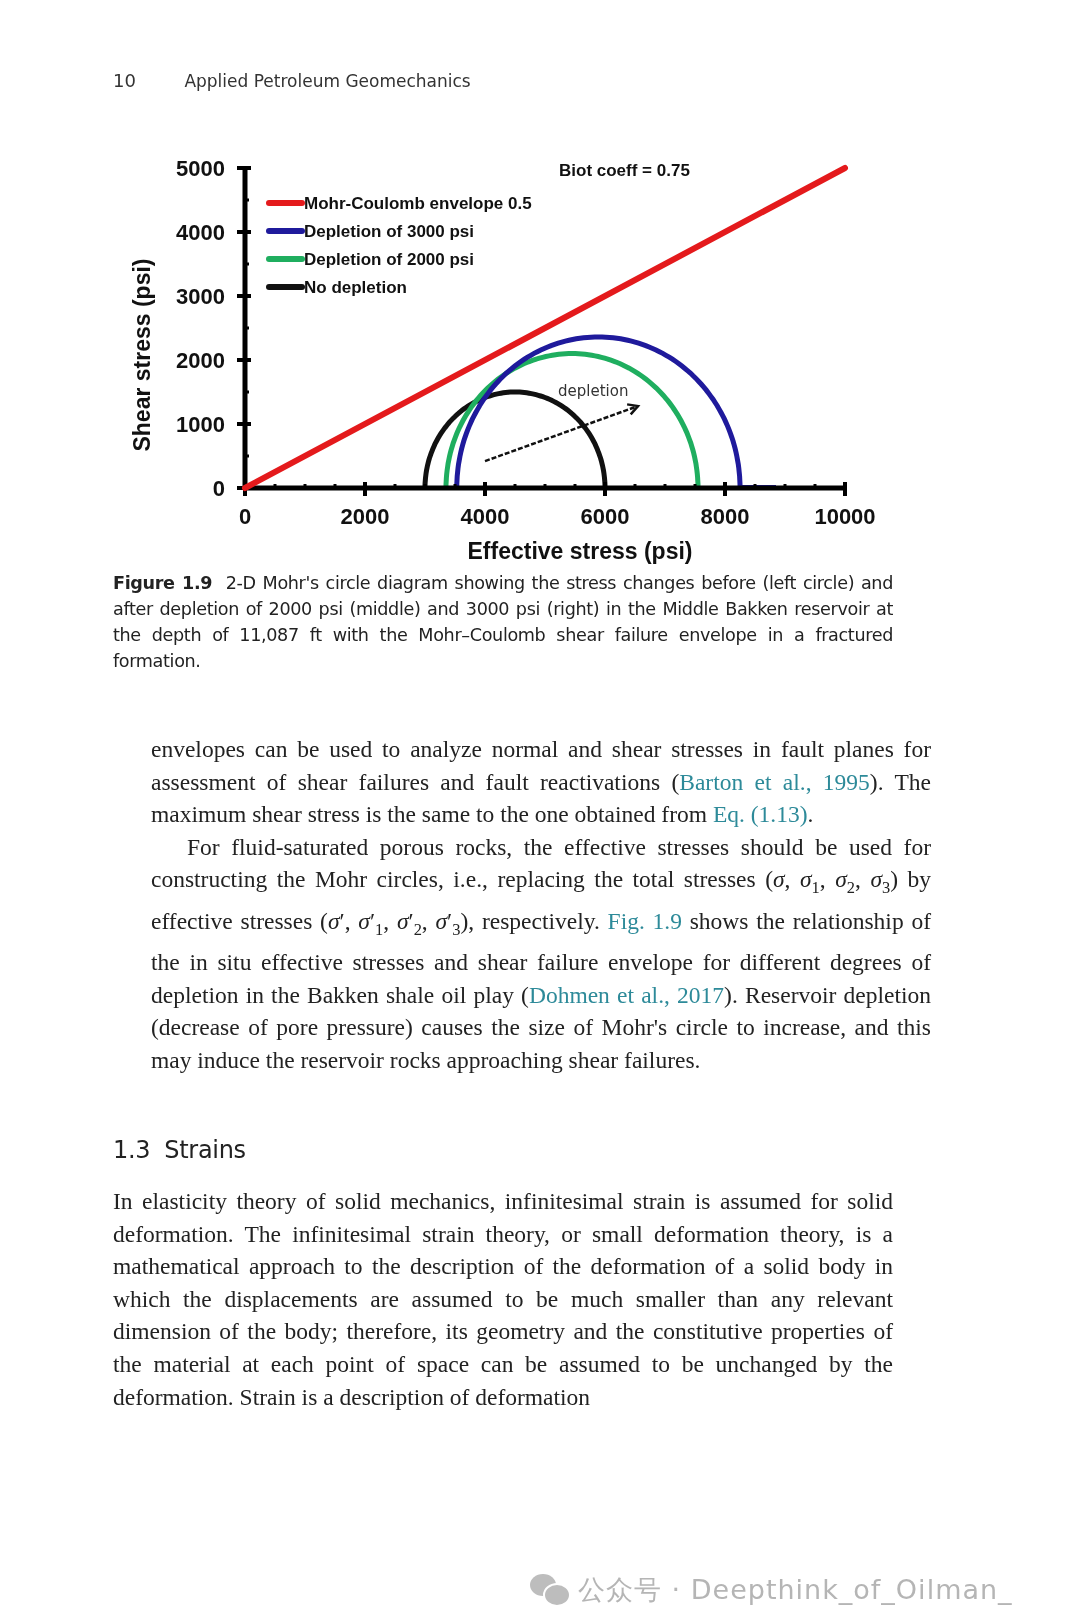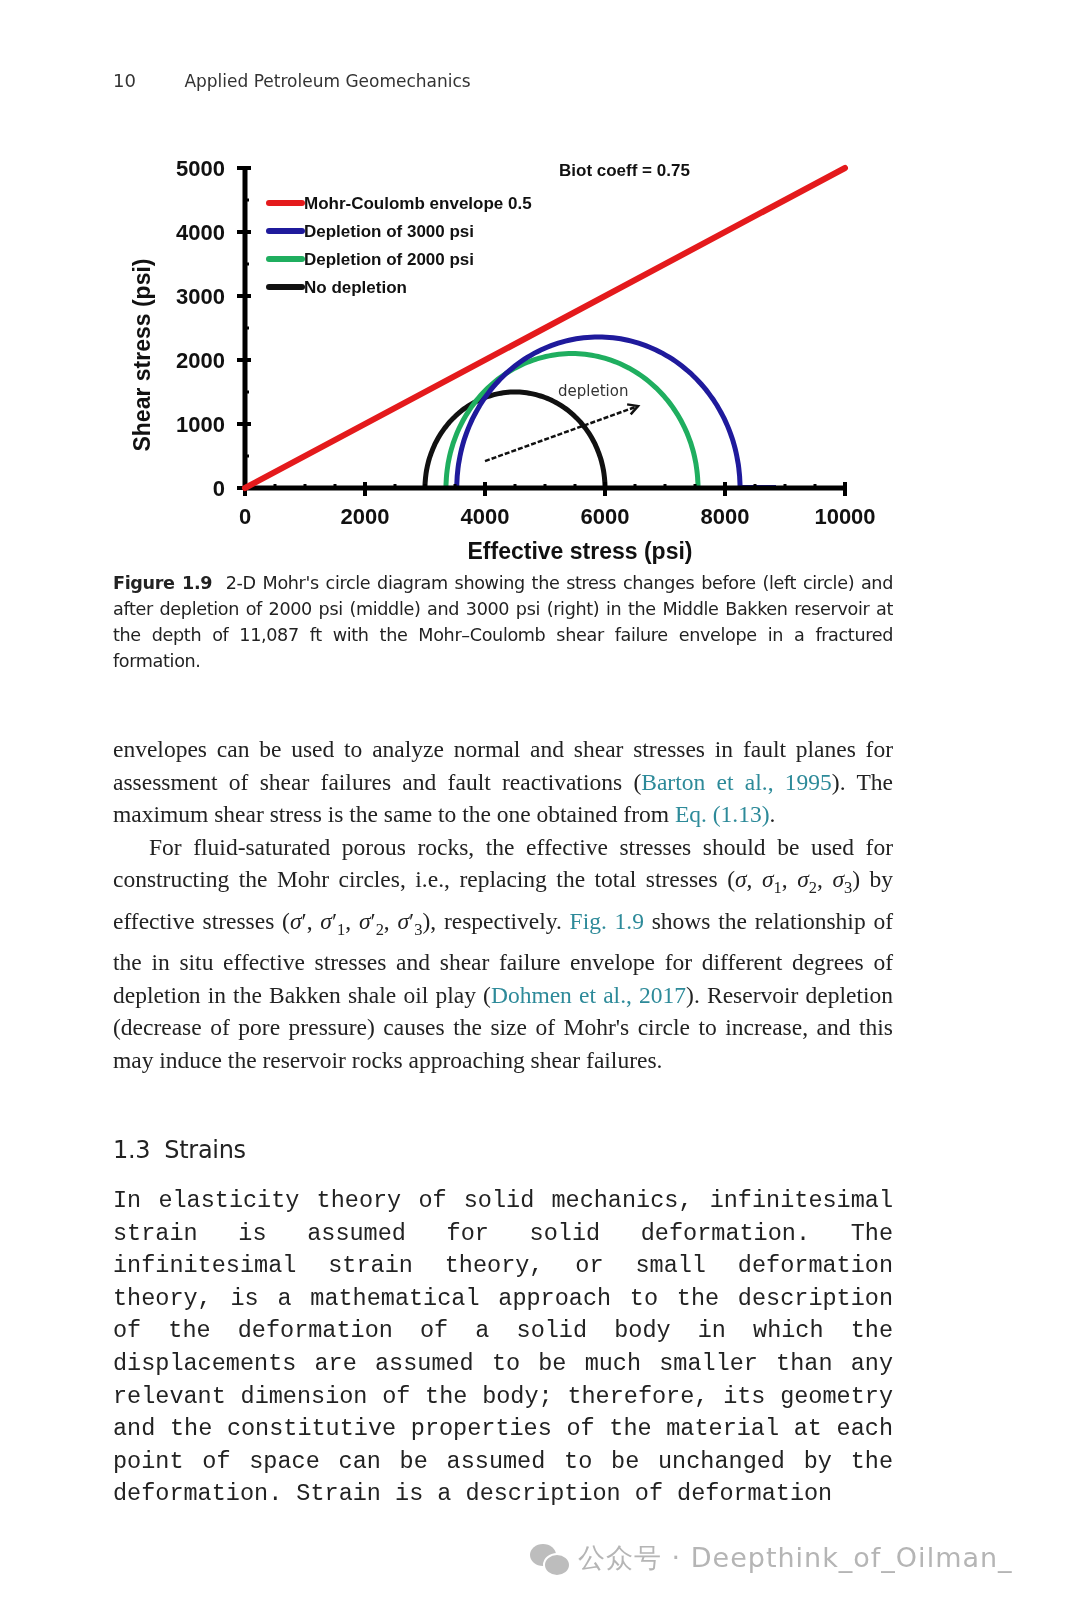--- a/index.html
+++ b/index.html
@@ -8,21 +8,21 @@
   .running-head .pgno { display: inline-block; width: 66px; font-size: 18px; }
   #chart { position: absolute; left: 0; top: 140px; }
   .caption { position: absolute; left: 113px; top: 570px; width: 780px; font-family: "DejaVu Sans", sans-serif; font-size: 17.6px; line-height: 26px; color: #222; text-align: justify; letter-spacing: -0.35px; }
   .caption b { font-weight: bold; }
   .body-text { position: absolute; left: 113px; width: 780px; font-family: "Liberation Serif", serif; font-size: 23.5px; line-height: 32.6px; color: #222; text-align: justify; }
   .body-text p { margin: 0; }
   .body-text p.indent { text-indent: 36px; }
   .link { color: #2d8a99; }
   .section-heading { position: absolute; left: 113px; top: 1136px; font-family: "DejaVu Sans", sans-serif; font-weight: normal; font-size: 24px; color: #222; letter-spacing: -0.3px; }
   .section-heading .num { margin-right: 14px; }
-  .watermark { position: absolute; left: 530px; top: 1540px; font-family: "DejaVu Sans", sans-serif; font-size: 27px; color: #b5b5b5; display: flex; align-items: flex-end; gap: 8px; letter-spacing: 1px; }
+  .watermark { position: absolute; left: 530px; top: 1572px; font-family: "DejaVu Sans", sans-serif; font-size: 27px; color: #b5b5b5; display: flex; align-items: flex-start; gap: 8px; letter-spacing: 1px; }
   .wm-icon { width: 40px; height: 34px; position: relative; }
   .wm-icon .b1 { position: absolute; left: 0; top: 2px; width: 26px; height: 22px; background: #bdbdbd; border-radius: 50%; }
   .wm-icon .b2 { position: absolute; left: 13px; top: 11px; width: 24px; height: 20px; background: #bdbdbd; border-radius: 50%; border: 2px solid #fff; }
   sub { font-size: 0.7em; }
   .sigma { font-style: italic; }
 </style>
 </head>
 <body>
 
 <div class="running-head">
@@ -100,34 +100,34 @@
       <line x1="269" y1="287" x2="302" y2="287" stroke="#111111" stroke-width="6" stroke-linecap="round"></line>
       <text x="304" y="293" font-family="Liberation Sans, sans-serif" font-weight="bold" font-size="17" fill="#111">No depletion</text>
     </g>
 </svg>
 
 <div class="caption">
   <b>Figure 1.9</b>&nbsp;
   <span>2-D Mohr's circle diagram showing the stress changes before (left circle) and after depletion of 2000 psi (middle) and 3000 psi (right) in the Middle Bakken reservoir at the depth of 11,087 ft with the Mohr–Coulomb shear failure envelope in a fractured formation.</span>
 </div>
 
-<div class="body-text" style="top:733px;">
+<div class="body-text" style="top:733px;margin-left:38px;">
   <p>
     <span>envelopes can be used to analyze normal and shear stresses in fault planes for assessment of shear failures and fault reactivations (</span><span class="link">Barton et al., 1995</span><span>). The maximum shear stress is the same to the one obtained from </span><span class="link">Eq. (1.13)</span><span>.</span>
   </p>
   <p class="indent">
     <span>For fluid-saturated porous rocks, the effective stresses should be used for constructing the Mohr circles, i.e., replacing the total stresses (</span><span class="sigma">σ</span>, <span class="sigma">σ</span><sub>1</sub>, <span class="sigma">σ</span><sub>2</sub>, <span class="sigma">σ</span><sub>3</sub><span>) by effective stresses (</span><span class="sigma">σ</span>′, <span class="sigma">σ</span>′<sub>1</sub>, <span class="sigma">σ</span>′<sub>2</sub>, <span class="sigma">σ</span>′<sub>3</sub><span>), respectively. </span><span class="link">Fig. 1.9</span><span> shows the relationship of the in situ effective stresses and shear failure envelope for different degrees of depletion in the Bakken shale oil play (</span><span class="link">Dohmen et al., 2017</span><span>). Reservoir depletion (decrease of pore pressure) causes the size of Mohr's circle to increase, and this may induce the reservoir rocks approaching shear failures.</span>
   </p>
 </div>
 
 <div class="section-heading">
   <span class="num">1.3</span><span>Strains</span>
 </div>
 
-<div class="body-text" style="top:1185px;font-family:Liberation Mono, monospace;">
+<div class="body-text" style="top:1185px;">
   <p>In elasticity theory of solid mechanics, infinitesimal strain is assumed for solid deformation. The infinitesimal strain theory, or small deformation theory, is a mathematical approach to the description of the deformation of a solid body in which the displacements are assumed to be much smaller than any relevant dimension of the body; therefore, its geometry and the constitutive properties of the material at each point of space can be assumed to be unchanged by the deformation. Strain is a description of deformation</p>
 </div>
 
 <div class="watermark">
   <span class="wm-icon">
       <span class="b1"></span>
       <span class="b2"></span>
     </span>
   <span>公众号 · Deepthink_of_Oilman_</span>
 </div>

